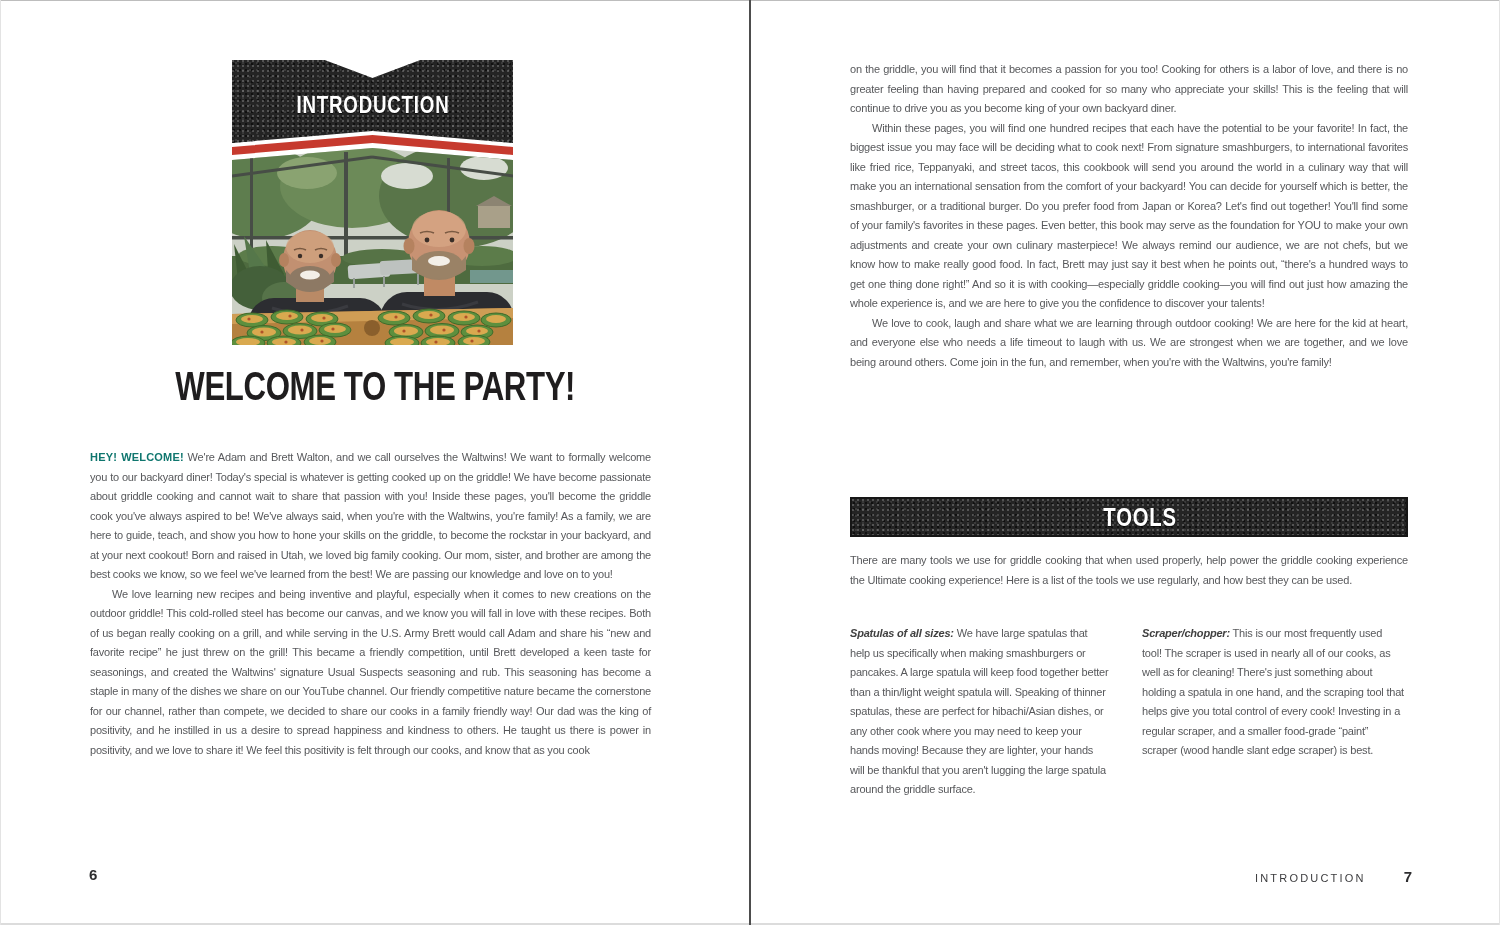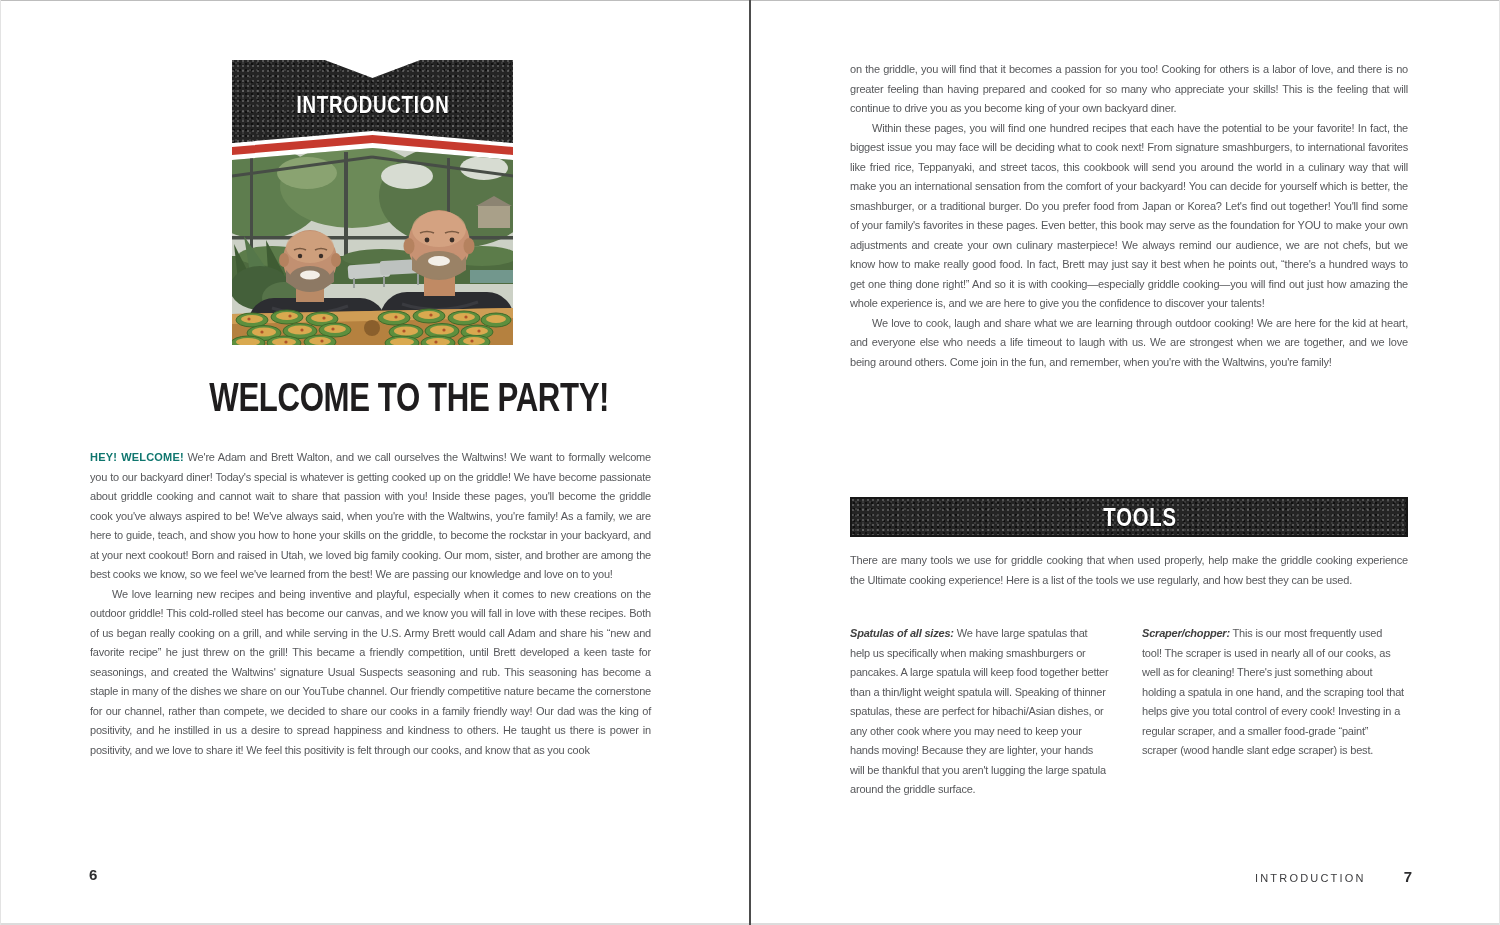--- a/index.html
+++ b/index.html
@@ -55,22 +55,22 @@
     clip-path:polygon(0 12px, 50% 0, 100% 12px, 100% 100%, 50% 8px, 0 100%);
   }
   .figure .photo {
     position:absolute; left:0; top:88px; width:281px; height:197px;
     clip-path:polygon(0 12px, 50% 0, 100% 12px, 100% 100%, 0 100%);
   }
   .figure .photo svg { display:block; width:281px; height:197px; }
 
   
   .headline-wrap {
-    position:absolute; left:85px; top:375px; width:580px;
-    text-align:right;
+    position:absolute; left:85px; top:364px; width:580px;
+    text-align:center;
   }
   .headline-wrap .condensed {
     font-size:40px; font-weight:bold; color:#1f1d1e; letter-spacing:-0.5px;
   }
   .left-body  { position:absolute; left:90px;  top:448px; width:561px; }
   .right-body { position:absolute; left:850px; top:60px;  width:558px; }
 
   
   .tools-banner {
     position:absolute; left:850px; top:497px; width:558px; height:40px;
@@ -287,21 +287,21 @@
       <p>on the griddle, you will find that it becomes a passion for you too! Cooking for others is a labor of love, and there is no greater feeling than having prepared and cooked for so many who appreciate your skills! This is the feeling that will continue to drive you as you become king of your own backyard diner.</p>
       <p class="indent">Within these pages, you will find one hundred recipes that each have the potential to be your favorite! In fact, the biggest issue you may face will be deciding what to cook next! From signature smashburgers, to international favorites like fried rice, Teppanyaki, and street tacos, this cookbook will send you around the world in a culinary way that will make you an international sensation from the comfort of your backyard! You can decide for yourself which is better, the smashburger, or a traditional burger. Do you prefer food from Japan or Korea? Let's find out together! You'll find some of your family's favorites in these pages. Even better, this book may serve as the foundation for YOU to make your own adjustments and create your own culinary masterpiece! We always remind our audience, we are not chefs, but we know how to make really good food. In fact, Brett may just say it best when he points out, “there's a hundred ways to get one thing done right!” And so it is with cooking—especially griddle cooking—you will find out just how amazing the whole experience is, and we are here to give you the confidence to discover your talents!</p>
       <p class="indent">We love to cook, laugh and share what we are learning through outdoor cooking! We are here for the kid at heart, and everyone else who needs a life timeout to laugh with us. We are strongest when we are together, and we love being around others. Come join in the fun, and remember, when you're with the Waltwins, you're family!</p>
     </div>
 
     <div class="tools-banner speckle">
       <span class="condensed">TOOLS</span>
     </div>
 
     <div class="tools-intro body-copy">
-      <p>There are many tools we use for griddle cooking that when used properly, help make the griddle cooking experience the Ultimate cooking experience! Here is a list of the tools we use regularly, and how best they can be used.</p>
+      <p>There are many tools we use for griddle cooking that when used properly, help power the griddle cooking experience the Ultimate cooking experience! Here is a list of the tools we use regularly, and how best they can be used.</p>
     </div>
 
     <div class="col-1 body-copy">
       <p><span class="lead-bi">Spatulas of all sizes:</span><span> We have large spatulas that help us specifically when making smashburgers or pancakes. A large spatula will keep food together better than a thin/light weight spatula will. Speaking of thinner spatulas, these are perfect for hibachi/Asian dishes, or any other cook where you may need to keep your hands moving! Because they are lighter, your hands will be thankful that you aren't lugging the large spatula around the griddle surface.</span></p>
     </div>
 
     <div class="col-2 body-copy">
       <p><span class="lead-bi">Scraper/chopper:</span><span> This is our most frequently used tool! The scraper is used in nearly all of our cooks, as well as for cleaning! There's just something about holding a spatula in one hand, and the scraping tool that helps give you total control of every cook! Investing in a regular scraper, and a smaller food-grade “paint” scraper (wood handle slant edge scraper) is best.</span></p>
     </div>
 

